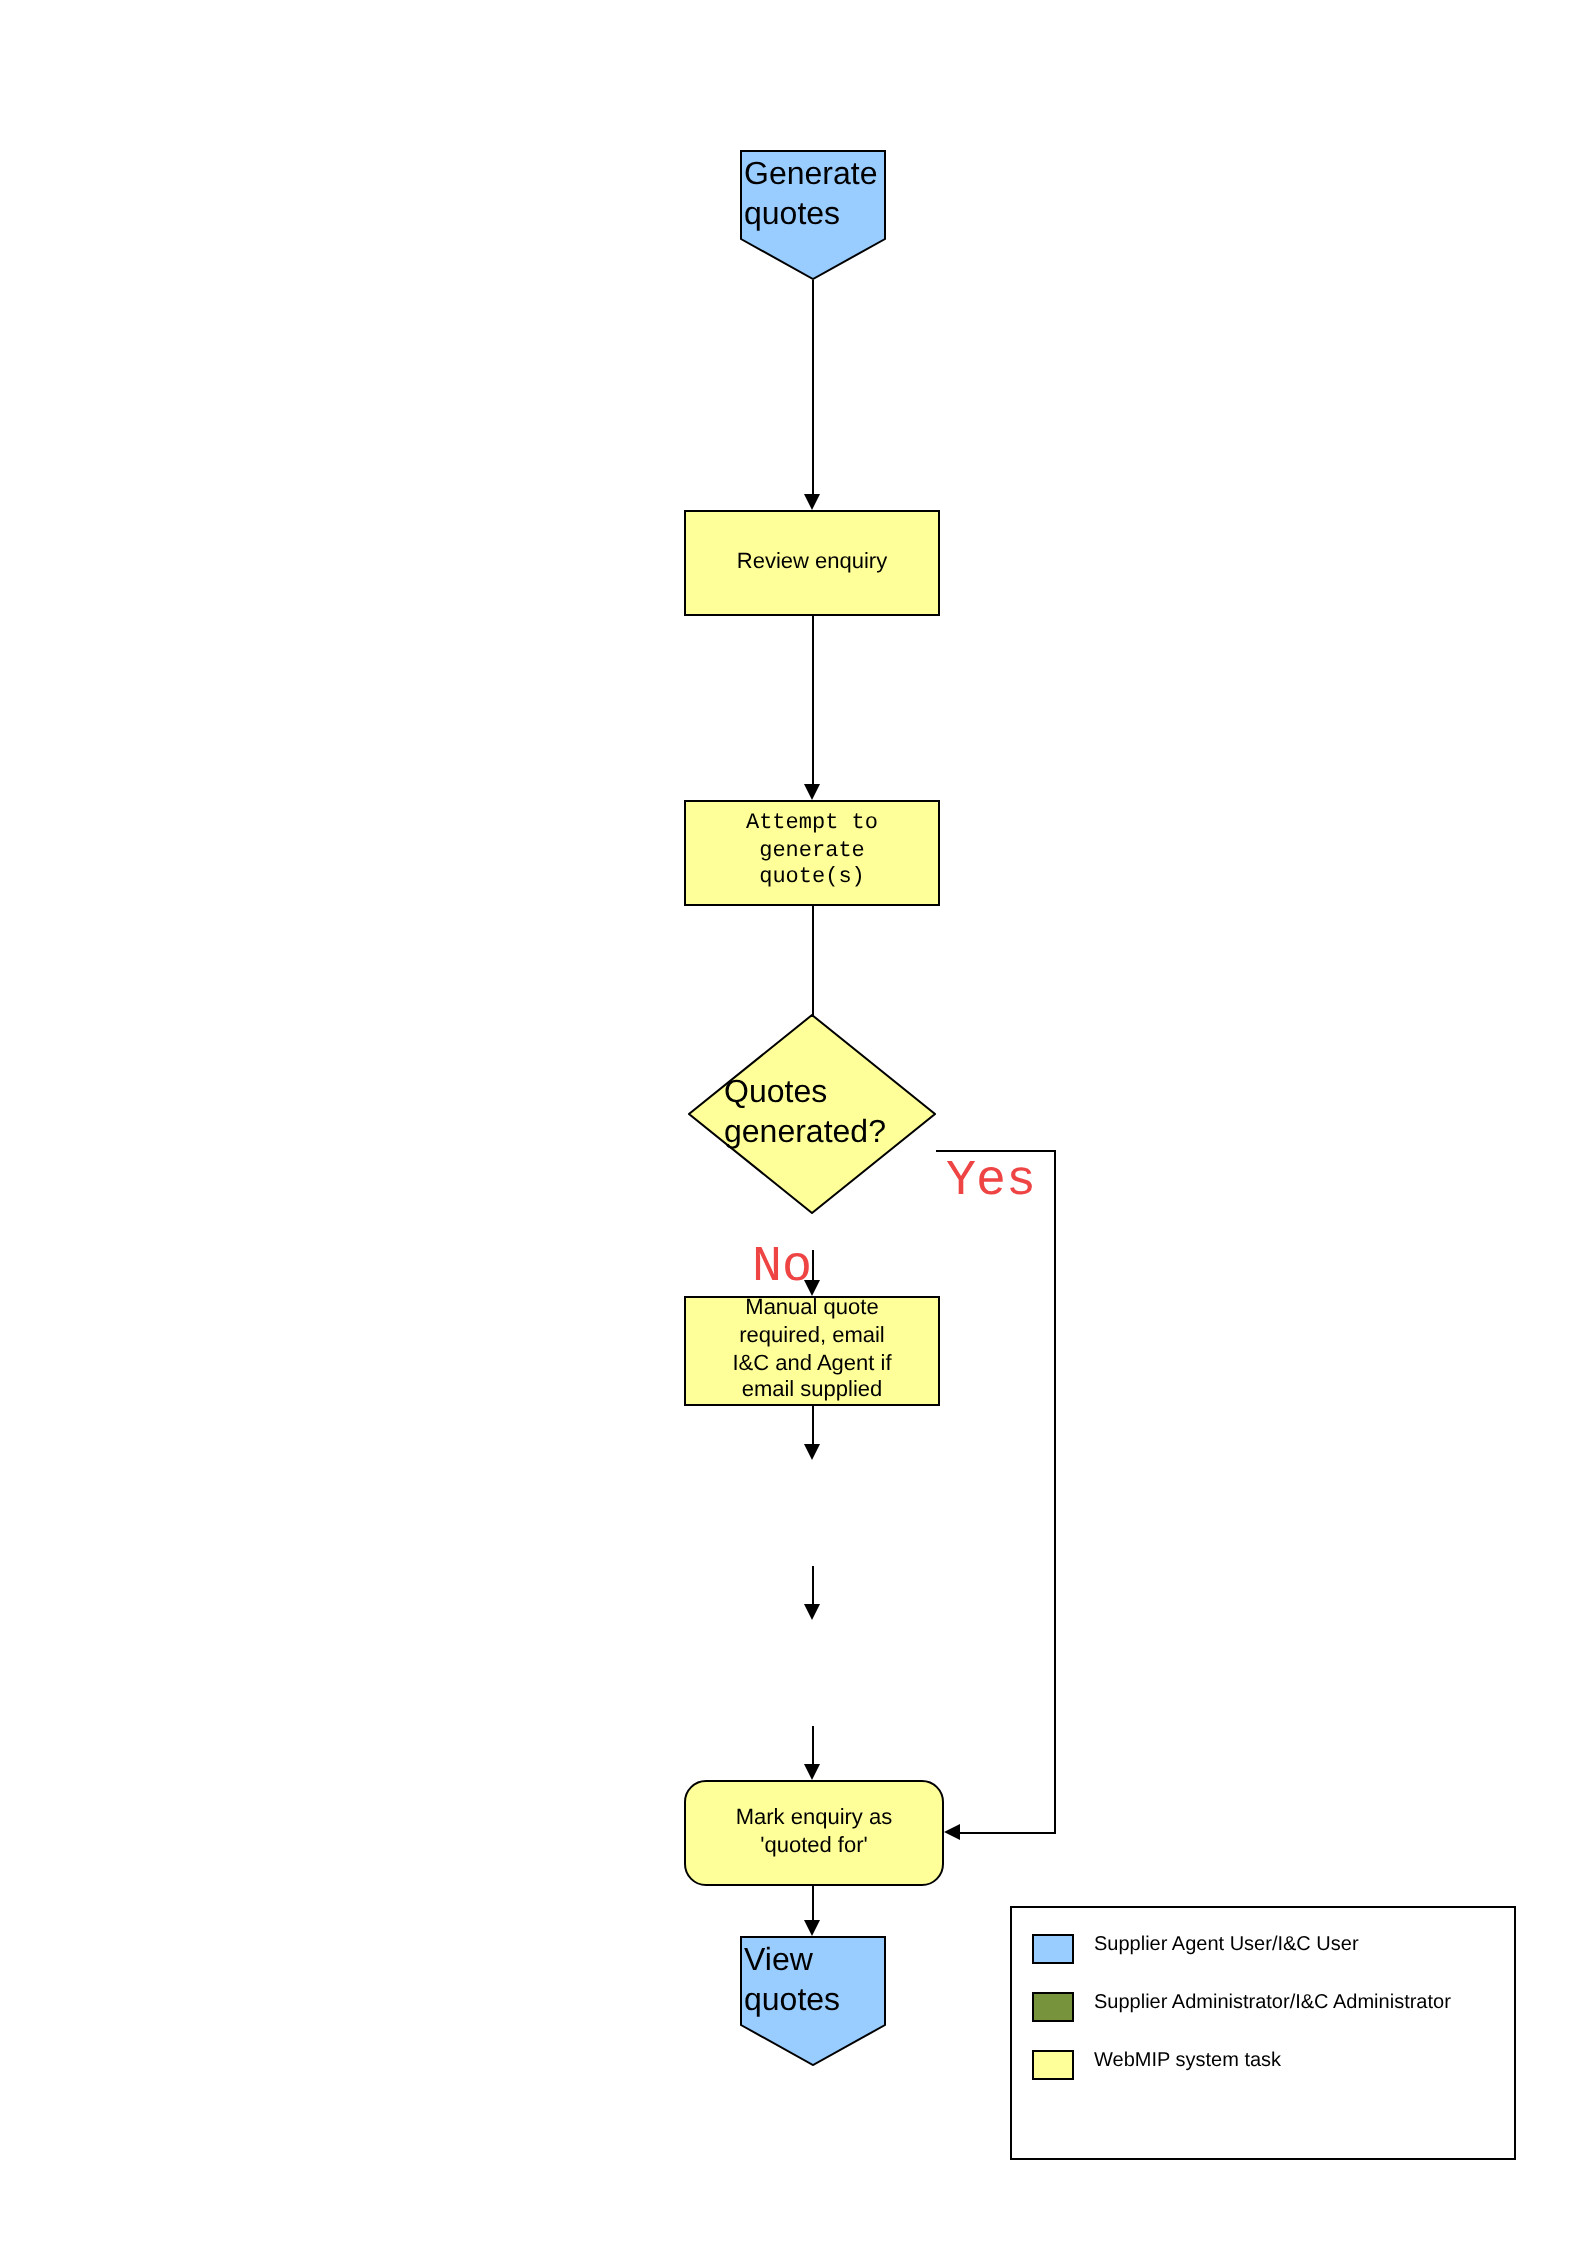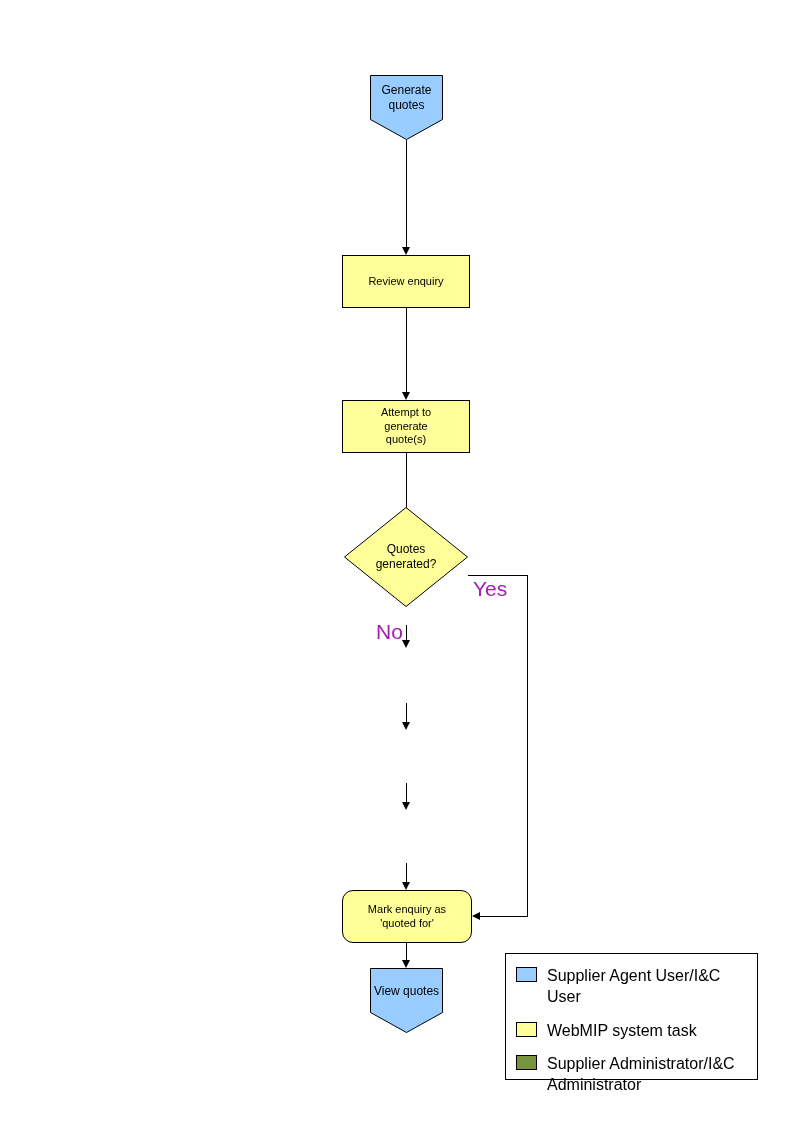--- a/index.html
+++ b/index.html
@@ -23,64 +23,65 @@
     font-size: 11px;
     line-height: 1.25;
     padding: 2px 22px;
   }
   .shape-svg { position: absolute; left: 0; top: 0; display: block; }
   .shape-label {
     position: absolute;
     display: flex;
     align-items: center;
     justify-content: center;
-    text-align: center;
-    font-size: 12px;
+    text-align: left;
+    font-size: 16px;
     line-height: 1.25;
   }
   .vline { position: absolute; width: 1px; background: #000; }
   .hline { position: absolute; height: 1px; background: #000; }
   .arrow-down {
     position: absolute; width: 0; height: 0;
     border-left: 4.5px solid transparent;
     border-right: 4.5px solid transparent;
     border-top: 8px solid #000;
   }
   .arrow-left {
     position: absolute; width: 0; height: 0;
     border-top: 4.5px solid transparent;
     border-bottom: 4.5px solid transparent;
     border-right: 8px solid #000;
   }
   .edge-label {
     position: absolute;
-    font-size: 21px;
+    font-size: 25px;
     line-height: 1;
-    color: #a21caf;
+    color: #ef4444;
     white-space: nowrap;
+    font-family: Liberation Mono, monospace;
   }
   .legend {
     position: absolute;
     left: 505px; top: 953px;
     width: 253px; height: 127px;
     border: 1px solid #000;
     background: #fff;
     padding: 12px 10px;
     display: flex;
     flex-direction: column;
     gap: 13px;
   }
   .legend-item { display: flex; align-items: flex-start; }
   .swatch {
     width: 21px; height: 15px;
     border: 1px solid #000;
     flex: 0 0 auto;
     margin-top: 1px;
   }
-  .legend-label { margin-left: 10px; font-size: 16px; line-height: 1.3; }
+  .legend-label { margin-left: 10px; font-size: 10px; line-height: 1.3; }
 </style>
 </head>
 <body>
 
 <div class="canvas">
 
   <div class="node" style="left:370px; top:75px; width:73px; height:65px;">
     <svg class="shape-svg" width="73" height="65" viewBox="0 0 73 65">
       <polygon points="0.5,0.5 72.5,0.5 72.5,44.5 36.5,64.5 0.5,44.5" stroke="#000" stroke-width="1" fill="#99CCFF"></polygon>
     </svg>
@@ -90,40 +91,43 @@
   <div class="vline" style="left:406px; top:140px; height:107px;"></div>
   <div class="arrow-down" style="left:402px; top:247px;"></div>
 
   <div class="node rect" style="left: 342px; top: 255px; width: 128px; height: 53px; background-color: rgb(255, 255, 153);">
     <span>Review enquiry</span>
   </div>
 
   <div class="vline" style="left:406px; top:308px; height:84px;"></div>
   <div class="arrow-down" style="left:402px; top:392px;"></div>
 
-  <div class="node rect" style="left: 342px; top: 400px; width: 128px; height: 53px; background-color: rgb(255, 255, 153);">
+  <div class="node rect" style="left: 342px; top: 400px; width: 128px; height: 53px; background-color: rgb(255, 255, 153); font-family: Liberation Mono, monospace;">
     <span>Attempt to generate quote(s)</span>
   </div>
 
   <div class="vline" style="left:406px; top:453px; height:64px;"></div>
   <div class="arrow-down" style="left:402px; top:517px;"></div>
 
   <div class="node" style="left:344px; top:507px; width:124px; height:100px;">
     <svg class="shape-svg" width="124" height="100" viewBox="0 0 124 100">
       <polygon points="62,0.5 123.5,50 62,99.5 0.5,50" stroke="#000" stroke-width="1" fill="#FFFF99"></polygon>
     </svg>
     <div class="shape-label" style="left:18px; top:0; right:18px; bottom:0;">Quotes generated?</div>
   </div>
 
   <div class="edge-label" style="left:473px; top:578px;">Yes</div>
   <div class="edge-label" style="left:376px; top:621px;">No</div>
 
   <div class="vline" style="left:406px; top:625px; height:15px;"></div>
   <div class="arrow-down" style="left:402px; top:640px;"></div>
 
+  <div class="node rect" style="left: 342px; top: 648px; width: 128px; height: 55px; background-color: rgb(255, 255, 153);">
+    <span>Manual quote required, email I&amp;C and Agent if email supplied</span>
+  </div>
 
   <div class="vline" style="left:406px; top:703px; height:19px;"></div>
   <div class="arrow-down" style="left:402px; top:722px;"></div>
 
 
   <div class="vline" style="left:406px; top:783px; height:19px;"></div>
   <div class="arrow-down" style="left:402px; top:802px;"></div>
 
 
   <div class="vline" style="left:406px; top:863px; height:19px;"></div>
@@ -147,22 +151,22 @@
   <div class="vline" style="left:527px; top:575px; height:342px;"></div>
   <div class="hline" style="left:479px; top:916px; width:49px;"></div>
   <div class="arrow-left" style="left:472px; top:912px;"></div>
 
   <div class="legend">
     <div class="legend-item">
       <div class="swatch" style="background-color: rgb(153, 204, 255);"></div>
       <div class="legend-label">Supplier Agent User/I&amp;C User</div>
     </div>
     <div class="legend-item">
+      <div class="swatch" style="background-color: rgb(119, 147, 60);"></div>
+      <div class="legend-label" style="max-width:200px;">Supplier Administrator/I&amp;C Administrator</div>
+    </div>
+    <div class="legend-item">
       <div class="swatch" style="background-color: rgb(255, 255, 153);"></div>
       <div class="legend-label">WebMIP system task</div>
-    </div>
-    <div class="legend-item">
-      <div class="swatch" style="background-color: rgb(119, 147, 60);"></div>
-      <div class="legend-label" style="max-width:200px;">Supplier Administrator/I&amp;C Administrator</div>
     </div>
   </div>
 
 </div>
 
 </body></html>

